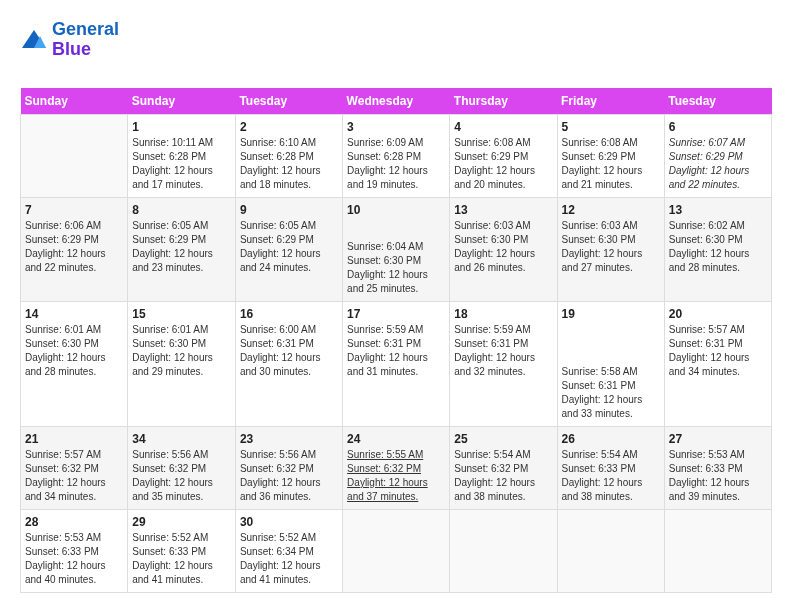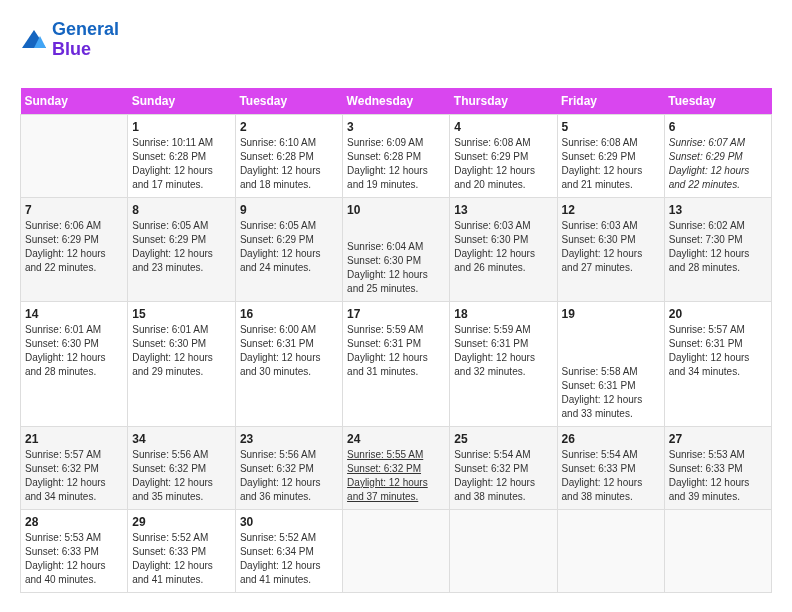--- a/index.html
+++ b/index.html
@@ -205,21 +205,21 @@
         <td>
           <span class="day-num">12</span>
           <div class="day-info" style="white-space: pre-line;">Sunrise: 6:03 AM
 Sunset: 6:30 PM
 Daylight: 12 hours
 and 27 minutes.</div>
         </td>
         <td>
           <span class="day-num">13</span>
           <div class="day-info" style="white-space: pre-line;">Sunrise: 6:02 AM
-Sunset: 7:30 PM
+Sunset: 6:30 PM
 Daylight: 12 hours
 and 28 minutes.</div>
         </td>
       </tr>
       <tr>
         <td>
           <span class="day-num">14</span>
           <div class="day-info" style="white-space: pre-line;">Sunrise: 6:01 AM
 Sunset: 6:30 PM
 Daylight: 12 hours

